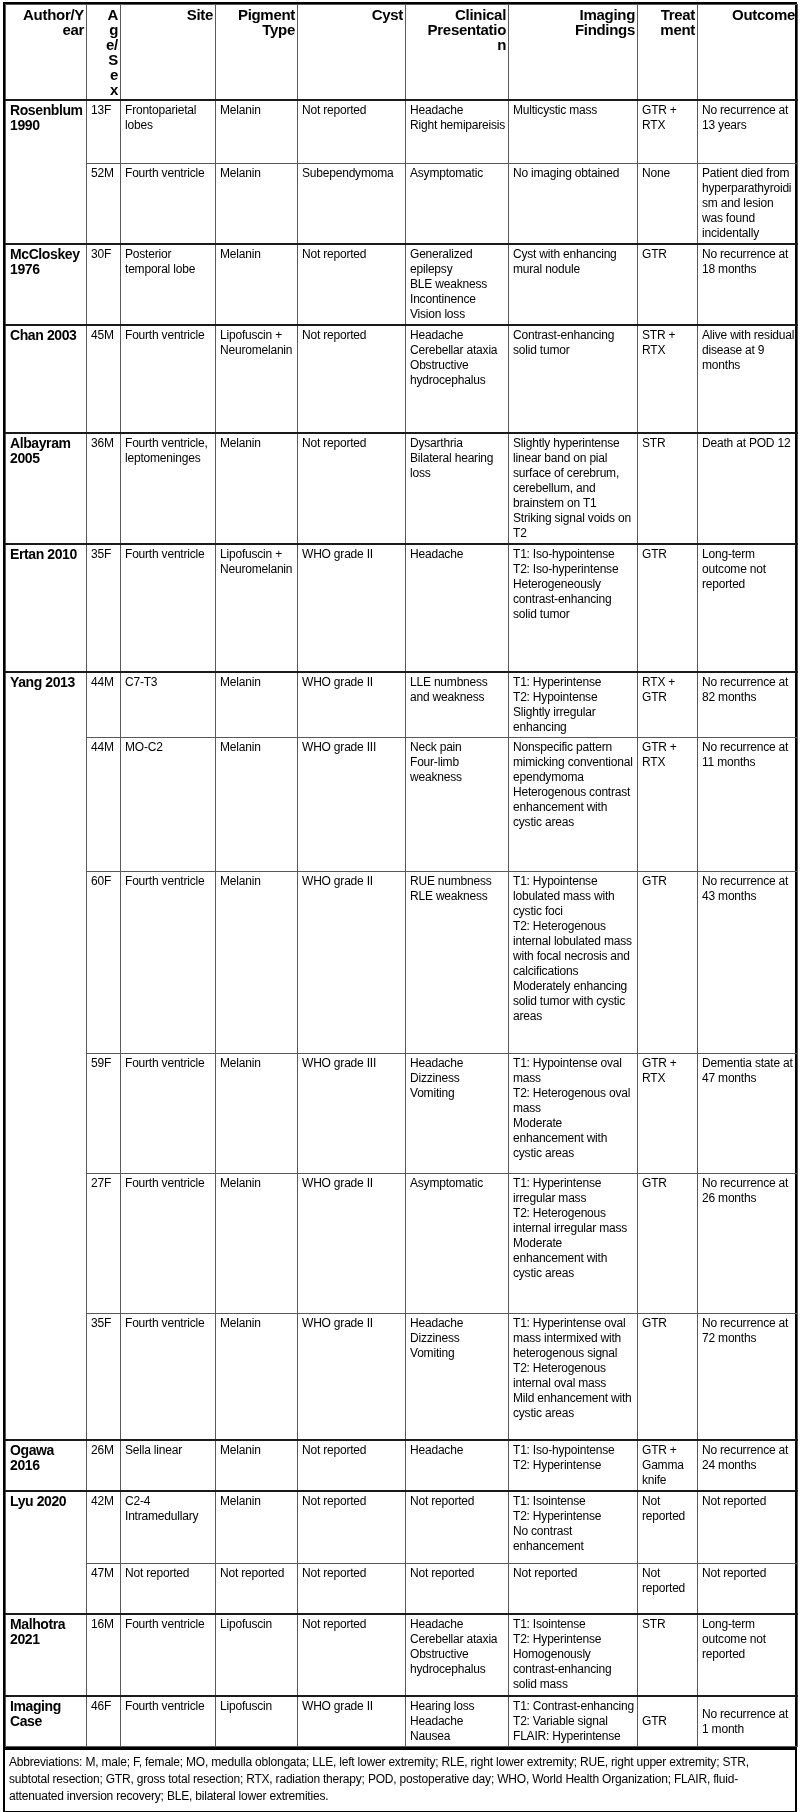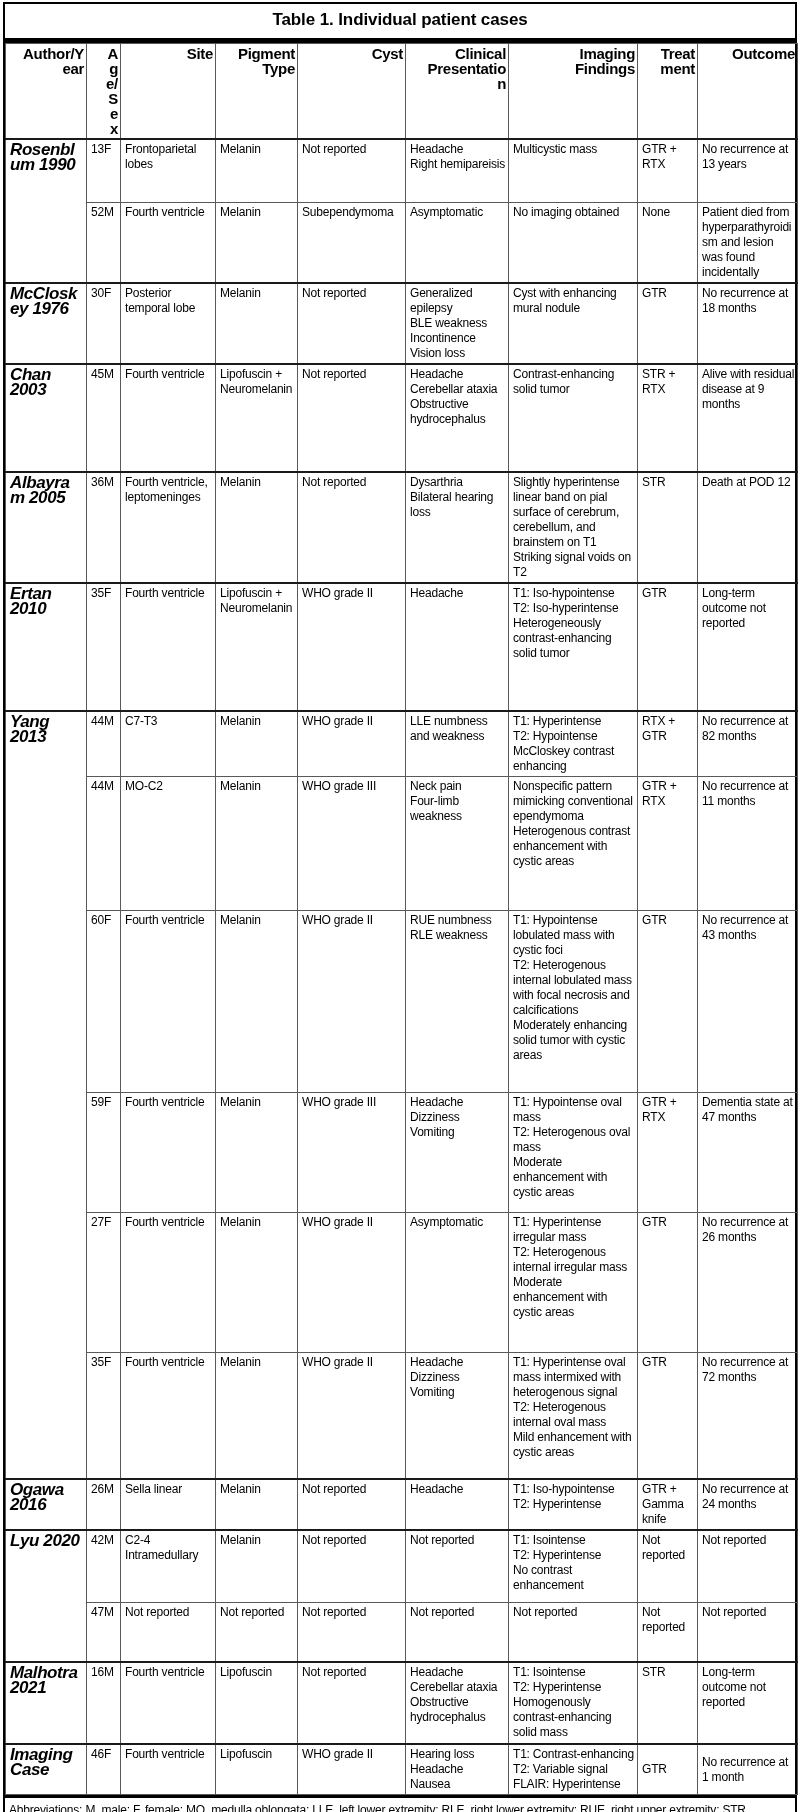--- a/index.html
+++ b/index.html
@@ -2,34 +2,33 @@
 <html><head>
 <meta charset="utf-8">
 <style>
   html,body{margin:0;padding:0;background:#ffffff;}
   body{width:800px;font-family:"Liberation Sans",sans-serif;color:#000;}
   .table-box{margin:2px 3px 0 3px;border:2px solid #000;background:#fff;}
   .title{font-size:17px;font-weight:bold;text-align:center;padding:6px 4px 8px 4px;border-bottom:5px solid #000;letter-spacing:-0.1px;}
   table{border-collapse:collapse;table-layout:fixed;width:100%;letter-spacing:-0.2px;}
   th,td{border:1px solid #595959;font-size:12px;line-height:15px;vertical-align:top;text-align:left;padding:2px 2px 2px 4px;white-space:pre-line;overflow-wrap:break-word;}
   th{font-weight:bold;font-size:15px;letter-spacing:-0.3px;border-bottom:2px solid #1a1a1a;padding-left:15px;text-align:right;}
-  td.author{font-weight:bold;font-size:17px;letter-spacing:-0.4px;font-style:italic;}
+  td.author{font-weight:bold;font-size:14px;letter-spacing:-0.4px;}
   tr.group-start td{border-top:2px solid #1a1a1a;}
   td.vmid{vertical-align:middle;}
   .hh{height:41px}
   .h63{height:63px}.h74{height:74px}.h82{height:64px}.h83{height:108px}.h109{height:109px}
   .h152{height:128px}.h65{height:65px}.h134{height:134px}.h182{height:182px}.h120{height:120px}
-  .h140{height:140px}.h127{height:127px}.h60{height:47px}.h72{height:72px}.h48{height:60px}.h93{height:82px}
+  .h140{height:140px}.h127{height:127px}.h60{height:47px}.h72{height:72px}.h48{height:51px}.h93{height:82px}
   .footnote{border-top:3px solid #000;font-size:12px;line-height:17px;padding:4px 4px 6px 4px;letter-spacing:-0.2px;}
 </style>
 </head>
 <body>
 
 <div class="table-box">
-  <div class="title">Table 1. Individual patient cases</div>
   <table>
     <colgroup>
       <col style="width:81px">
         <col style="width:34px">
         <col style="width:95px">
         <col style="width:82px">
         <col style="width:108px">
         <col style="width:103px">
         <col style="width:129px">
         <col style="width:60px">
@@ -126,21 +125,21 @@
       </tr>
       <tr class="h65 group-start">
         <td class="author" rowspan="6">Yang 2013</td>
         <td>44M</td>
         <td>C7-T3</td>
         <td>Melanin</td>
         <td>WHO grade II</td>
         <td>LLE numbness and weakness</td>
         <td>T1: Hyperintense
 T2: Hypointense
-McCloskey contrast enhancing</td>
+Slightly irregular enhancing</td>
         <td>RTX + GTR</td>
         <td>No recurrence at 82 months</td>
       </tr>
       <tr class="h134">
         <td>44M</td>
         <td>MO-C2</td>
         <td>Melanin</td>
         <td>WHO grade III</td>
         <td>Neck pain
 Four-limb weakness</td>

